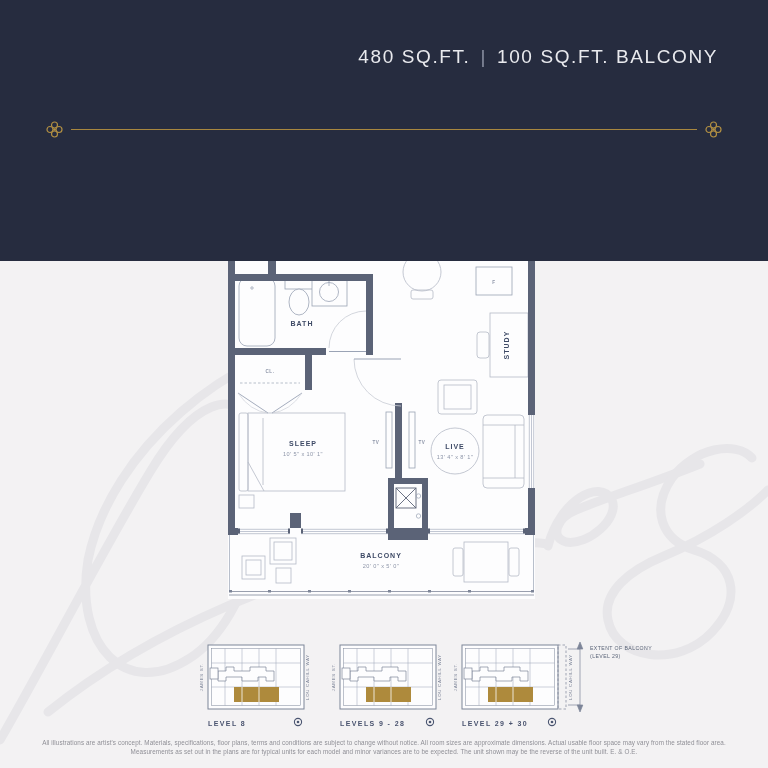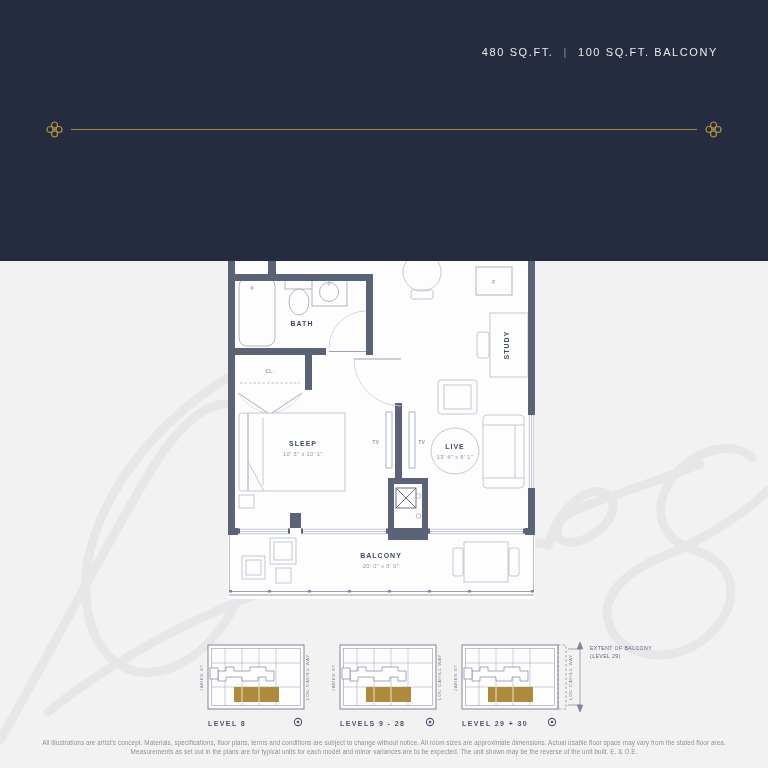--- a/index.html
+++ b/index.html
@@ -3,21 +3,21 @@
 <meta charset="utf-8">
 <style>
   html,body{margin:0;padding:0;background:#f3f2f3;}
   #page{position:relative;width:768px;height:768px;background:#f3f2f3;overflow:hidden;
         font-family:"Liberation Sans",sans-serif;}
   
   .header{position:absolute;left:0;top:0;width:768px;height:261px;background:#262c3f;z-index:3;}
   .title{position:absolute;left:54px;top:42px;font-size:34px;font-weight:400;
          letter-spacing:12px;color:#c49a4c;}
   .stats{position:absolute;right:50px;top:46px;text-align:right;color:#e9eaee;}
-  .stats-line1{font-size:11px;letter-spacing:1.6px;white-space:nowrap;}
+  .stats-line1{font-size:19px;letter-spacing:1.6px;white-space:nowrap;}
   .stats-line1 .sep{color:#8a90a2;margin:0 10px;}
   .stats-line2{font-size:15.5px;letter-spacing:1.6px;margin-top:7px;}
   .ornament-row{position:absolute;left:46px;right:46px;top:121px;height:16px;
                 display:flex;align-items:center;}
   .orn{flex:0 0 auto;}
   .orn-line{flex:1 1 auto;height:1px;background:#a8873f;margin:0 8px;}
   
   .watermark{position:absolute;left:0;top:0;z-index:1;}
   .plan{position:absolute;left:228px;top:162px;z-index:2;}
   .keyplan{position:absolute;z-index:2;}

